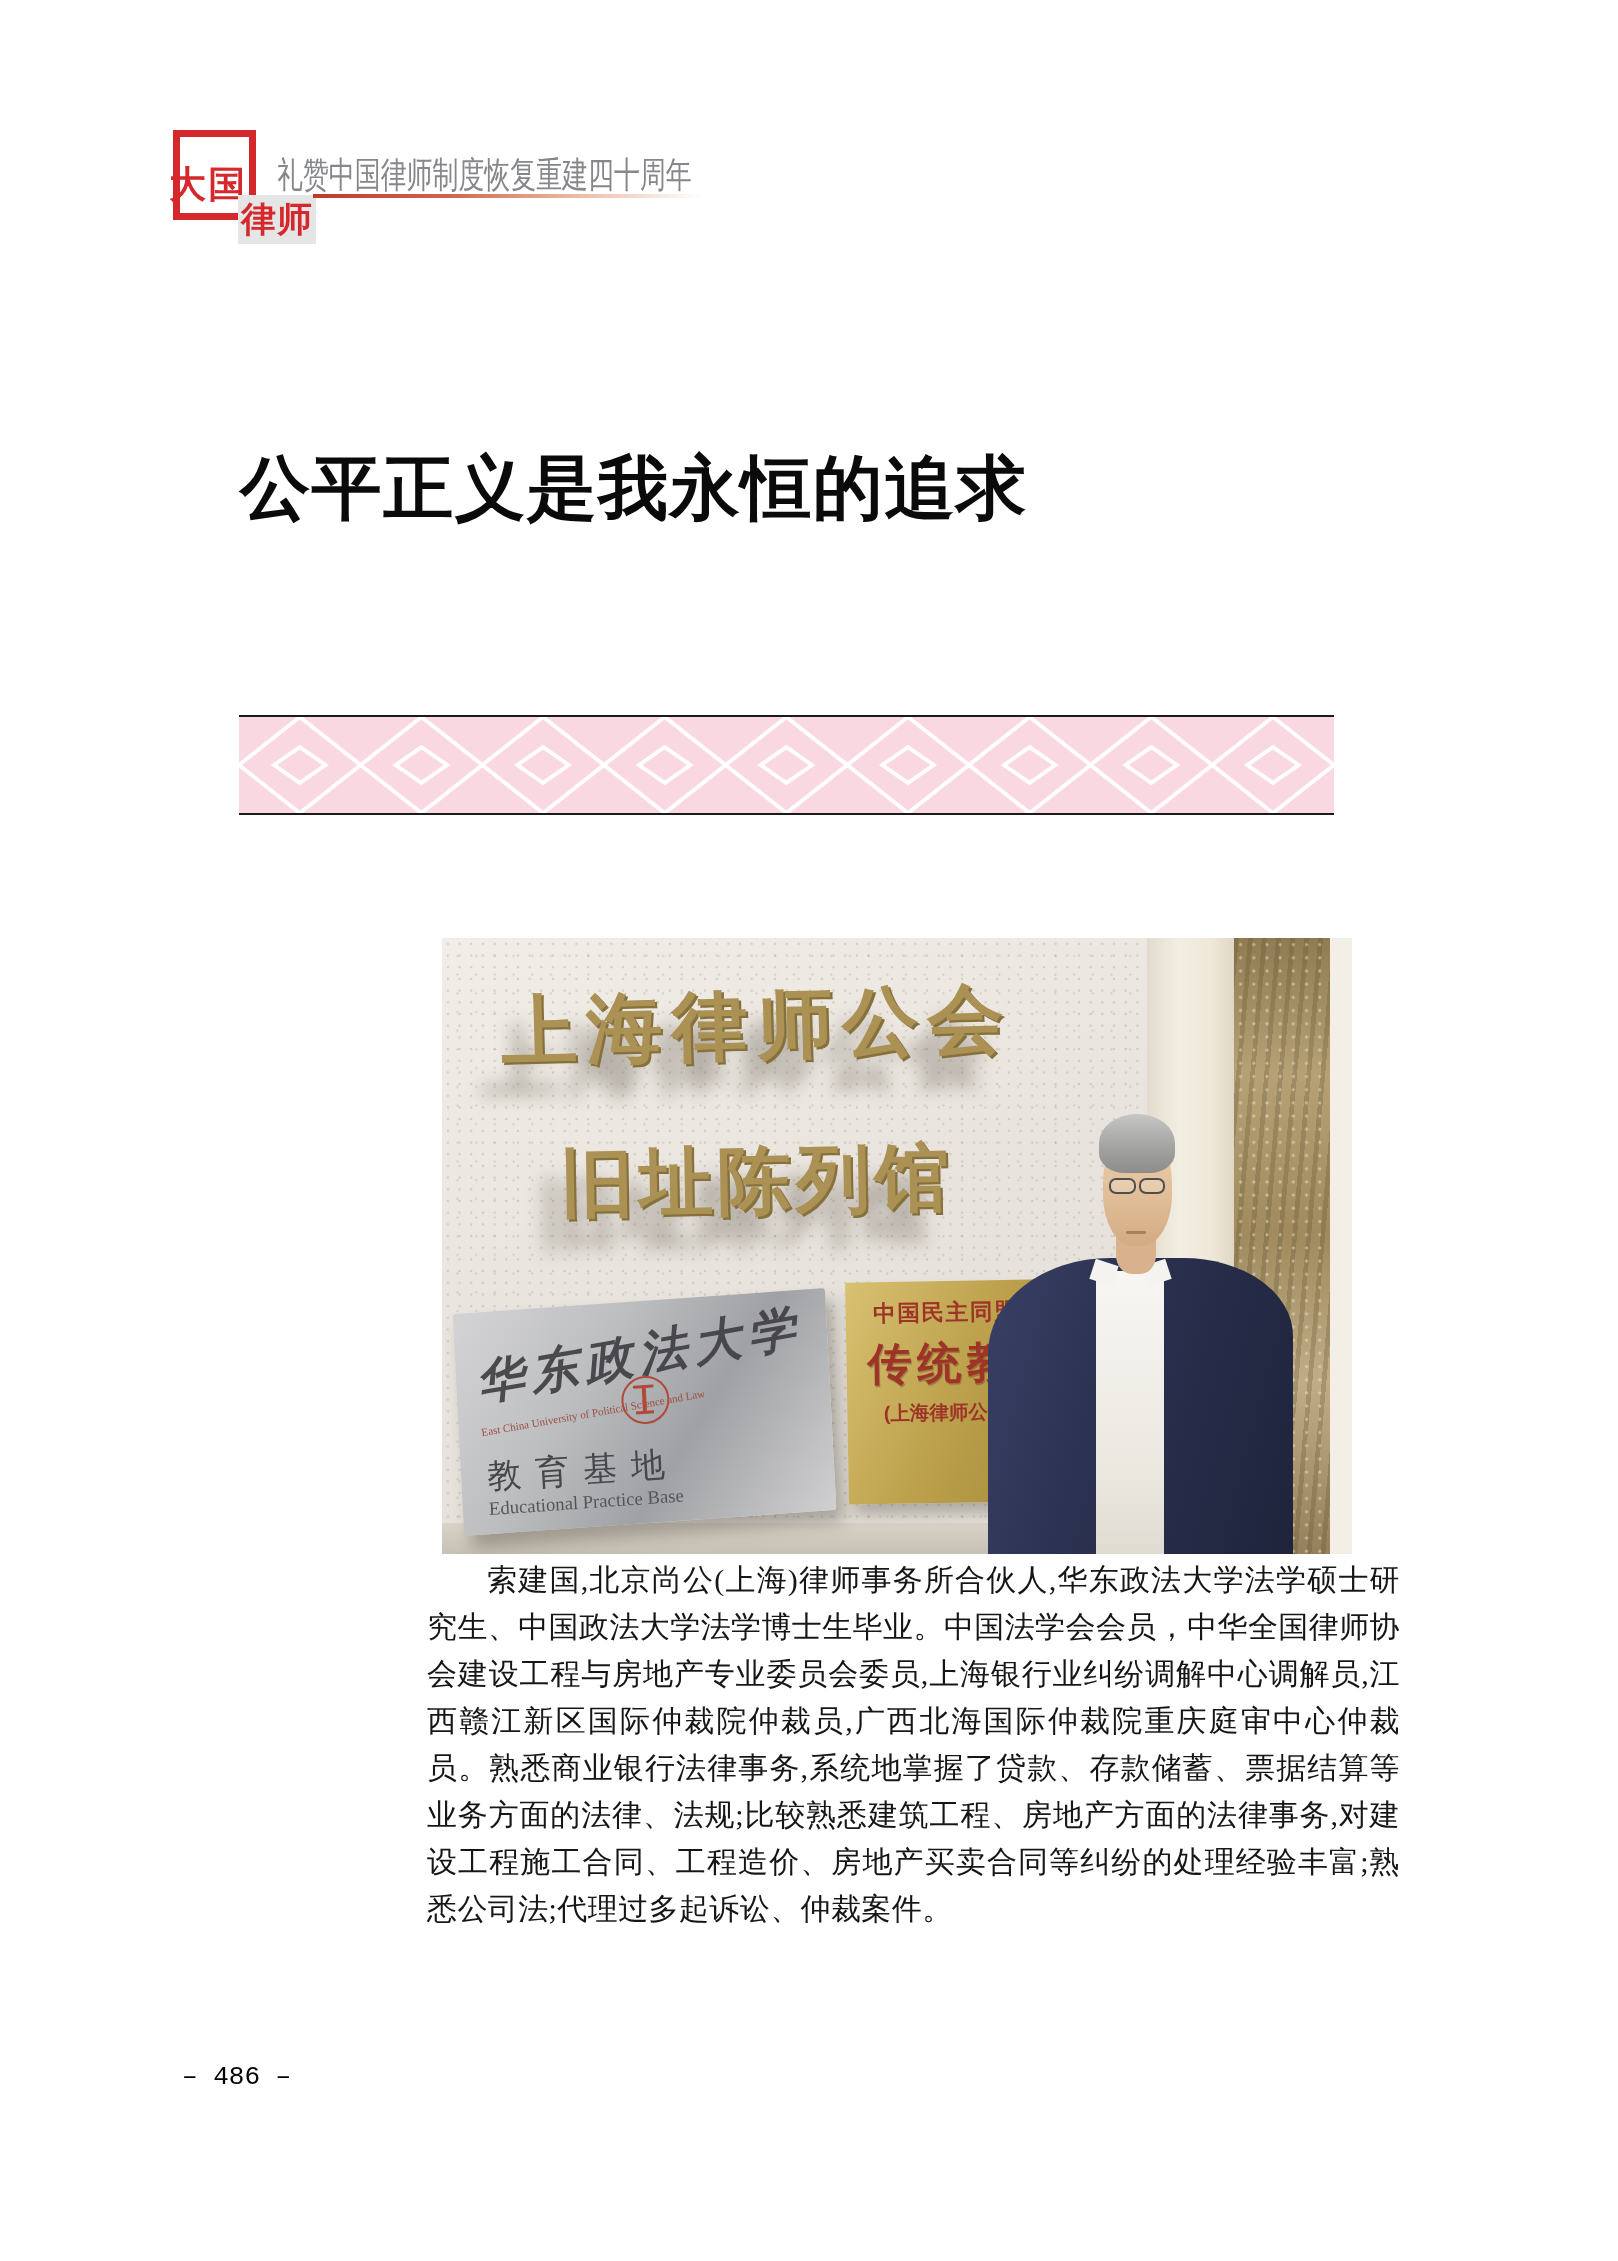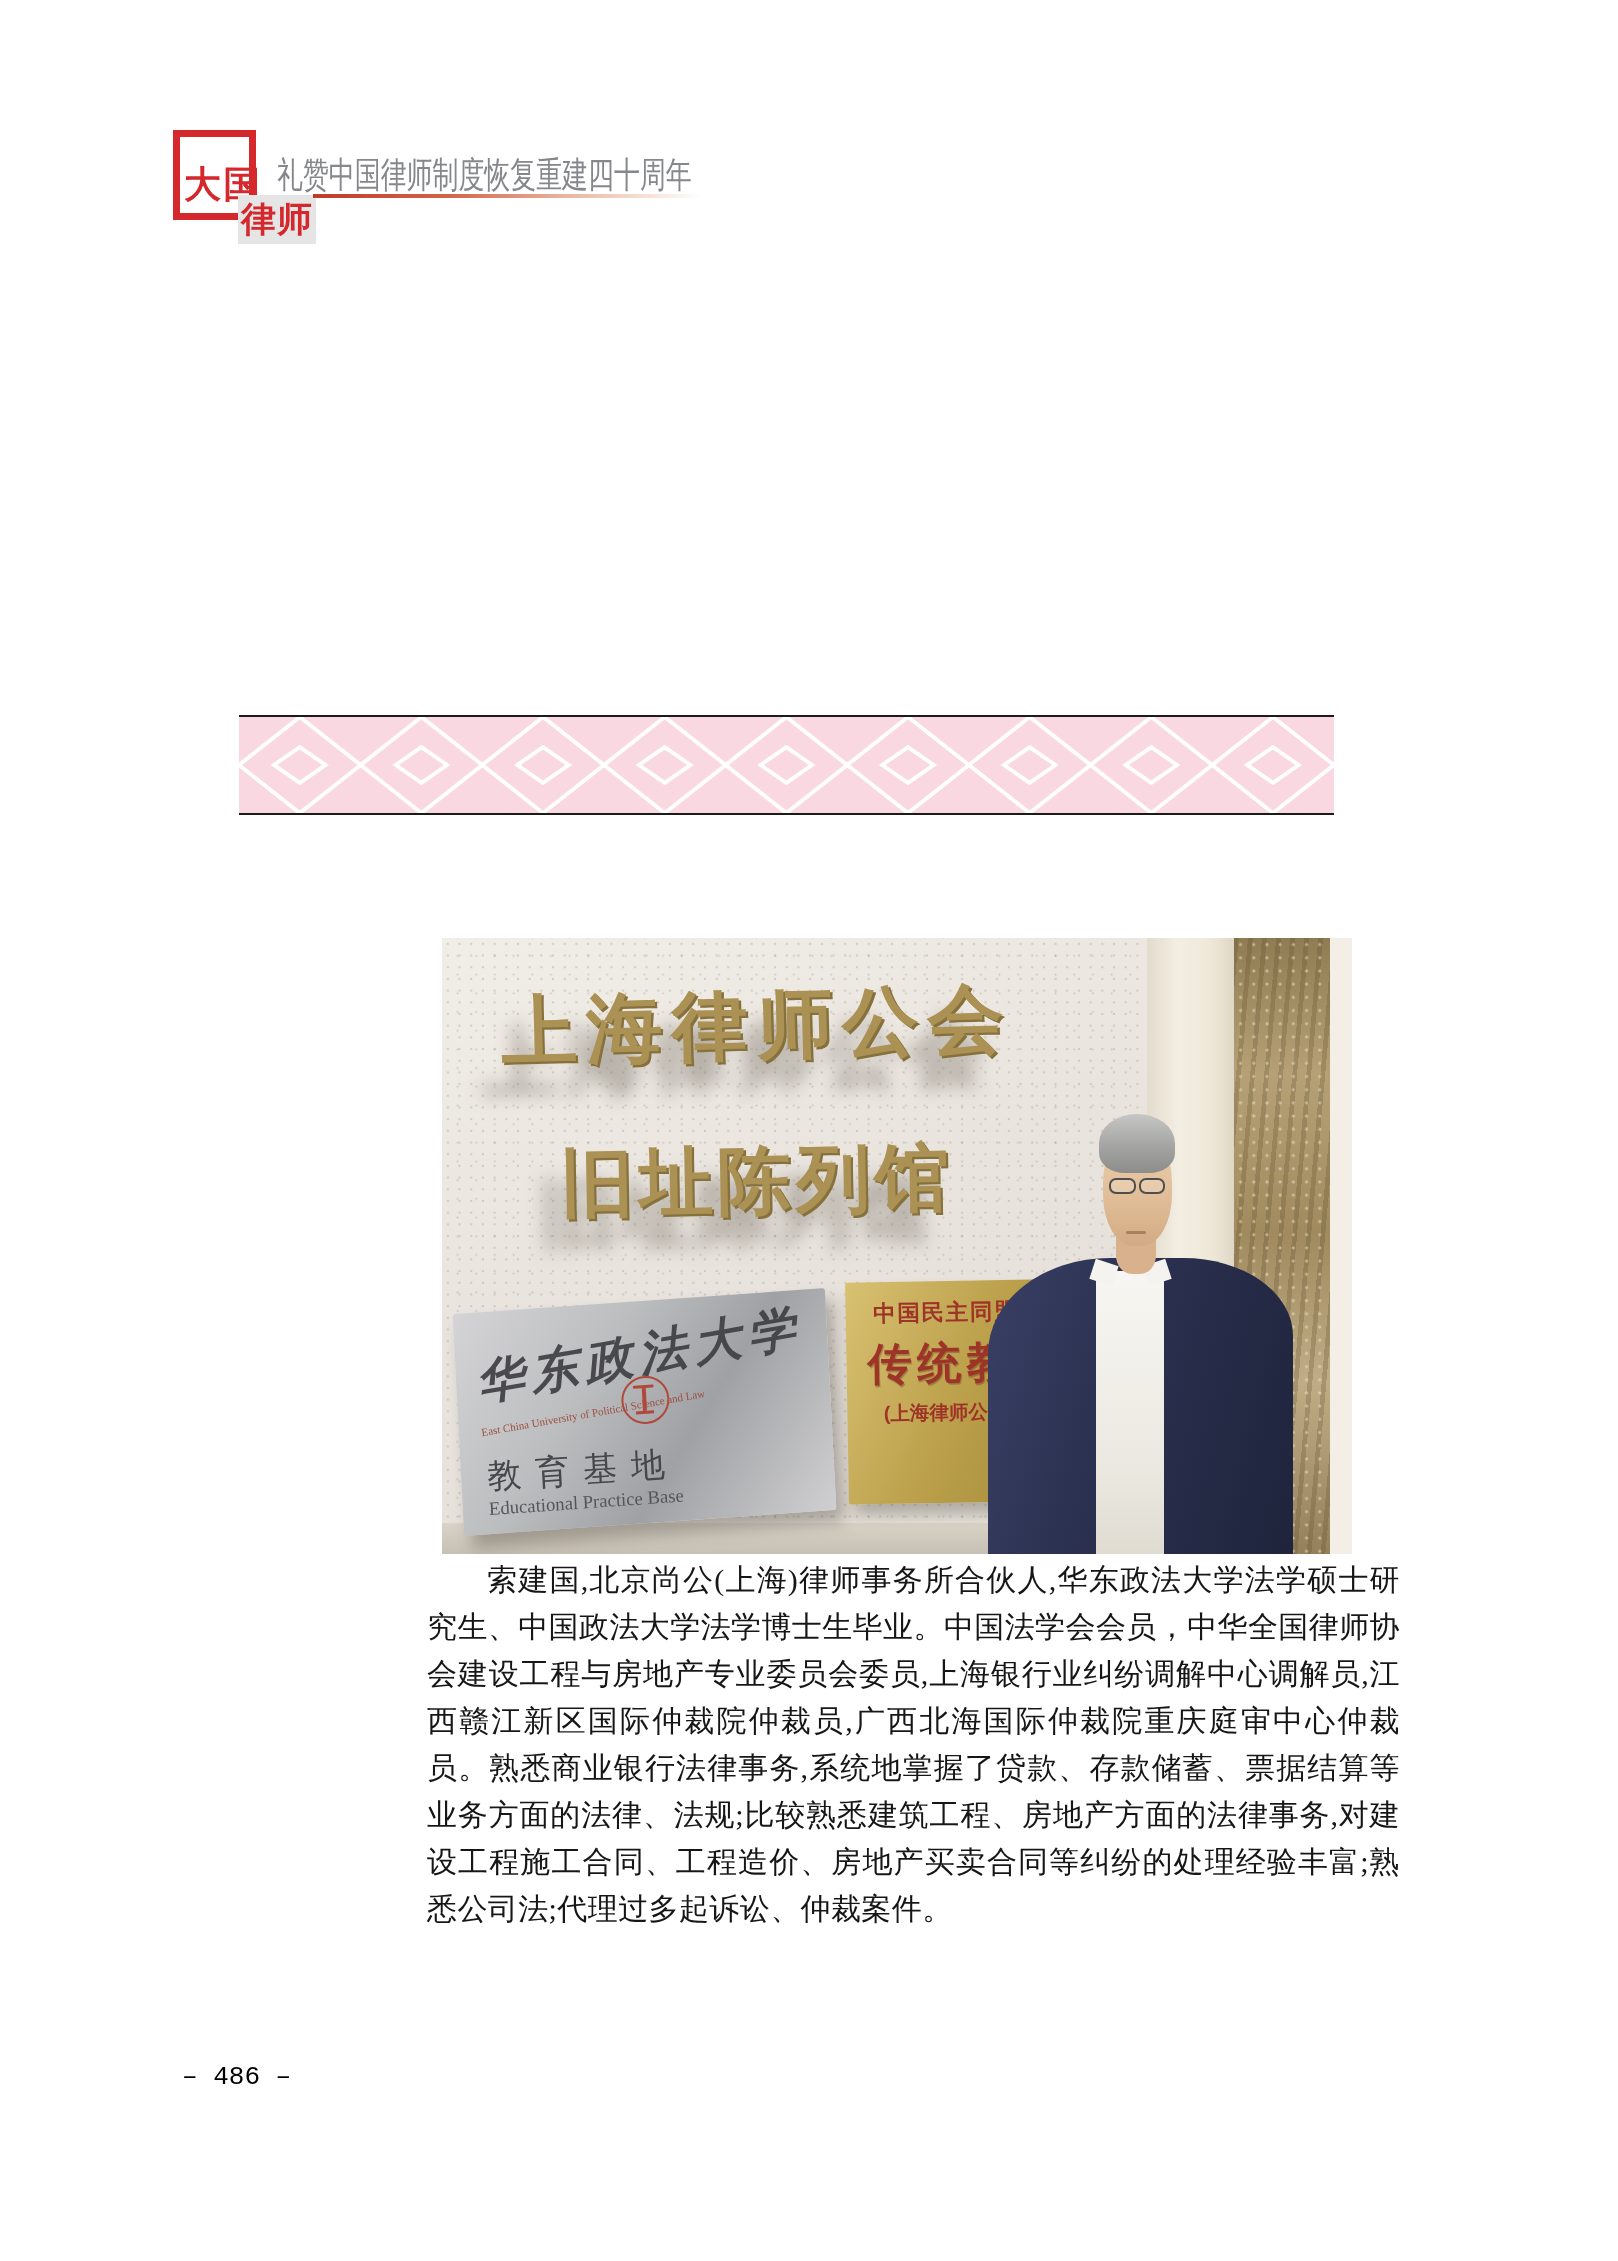--- a/index.html
+++ b/index.html
@@ -2,21 +2,21 @@
 <html style="font-size:12.5px"><head>
 <meta charset="utf-8">
 <style>
   html,body{margin:0;padding:0;background:#ffffff;}
   #page{position:relative;width:1619px;height:2261px;background:#ffffff;overflow:hidden;
         font-family:"Liberation Serif","DejaVu Serif",serif;}
   .abs{position:absolute;}
 
   
   #logo-box{left:173px;top:130px;width:83px;height:90px;border:7.8px solid #d4282d;box-sizing:border-box;}
-  #logo-line1{left:184px;top:160px;font-size:37px;font-weight:bold;color:#d4282d;letter-spacing:2.3px;
+  #logo-line1{left:169px;top:160px;font-size:37px;font-weight:bold;color:#d4282d;letter-spacing:2.3px;
               font-family:"Liberation Serif","DejaVu Serif",serif;}
   #logo-line2{left:238px;top:195px;font-size:35px;font-weight:bold;color:#d4282d;background:#e5e5e5;
               padding:0.8px 3.1px;letter-spacing:0.8px;font-family:"Liberation Serif","DejaVu Serif",serif;}
   #slogan{left:277px;top:151px;font-size:36px;color:#85878b;white-space:nowrap;
           font-family:"Liberation Sans","DejaVu Sans",sans-serif;transform:scaleX(0.72);transform-origin:left top;}
   #slogan-rule{left:313px;top:194px;width:389px;height:3.9px;
           background:linear-gradient(to right,#bf3a2a 0%,#d2644a 35%,#e9b59d 65%,rgba(250,242,238,0) 100%);}
 
   
   #article-title{left:240px;top:442px;font-size:70px;font-weight:bold;color:#0a0a0a;letter-spacing:1.6px;
@@ -114,20 +114,21 @@
 <body>
 
 <div id="page">
 
   <div class="abs" id="logo-box"></div>
   <div class="abs" id="logo-line1">大国</div>
   <div class="abs" id="logo-line2">律师</div>
   <div class="abs" id="slogan">礼赞中国律师制度恢复重建四十周年</div>
   <div class="abs" id="slogan-rule"></div>
 
+  <div class="abs" id="article-title">公平正义是我永恒的追求</div>
 
   <div class="abs" id="band">
     <svg viewBox="0 0 1406 123" preserveAspectRatio="none">
       <defs>
         <pattern id="dia" width="156.2" height="123" patternUnits="userSpaceOnUse">
           <polygon points="78,0 156.2,61.5 78,123 0,61.5" fill="none" stroke="#ffffff" stroke-width="5"></polygon>
           <polygon points="78,38.5 111,61.5 78,84.5 45,61.5" fill="none" stroke="#ffffff" stroke-width="5"></polygon>
         </pattern>
       </defs>
       <rect x="0" y="0" width="1406" height="123" fill="url(#dia)"></rect>

